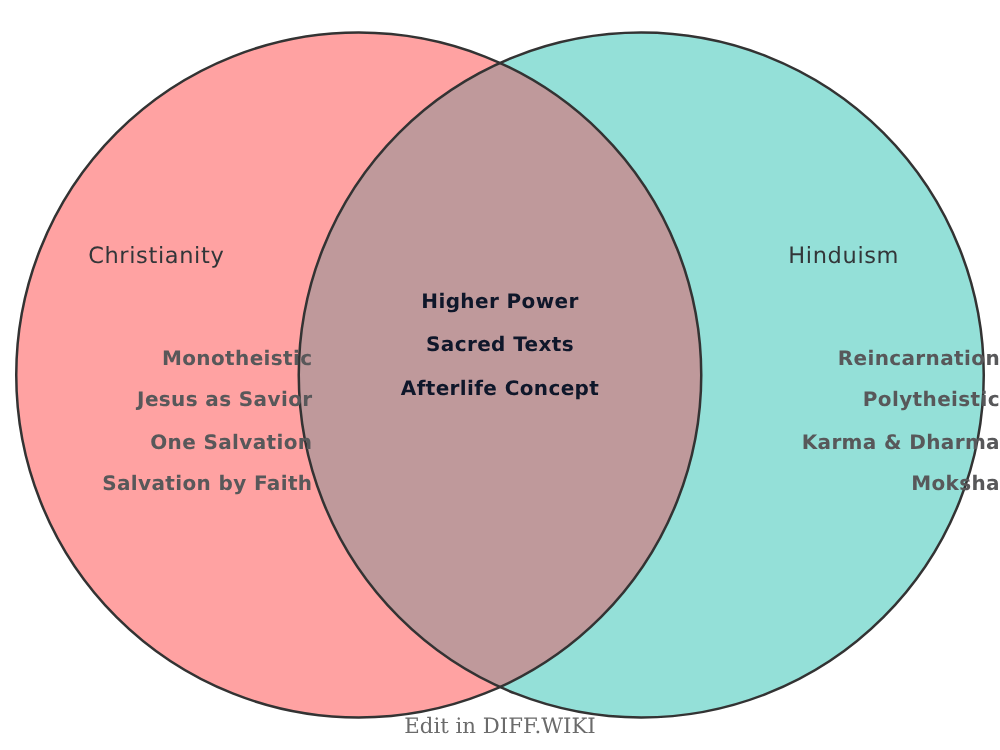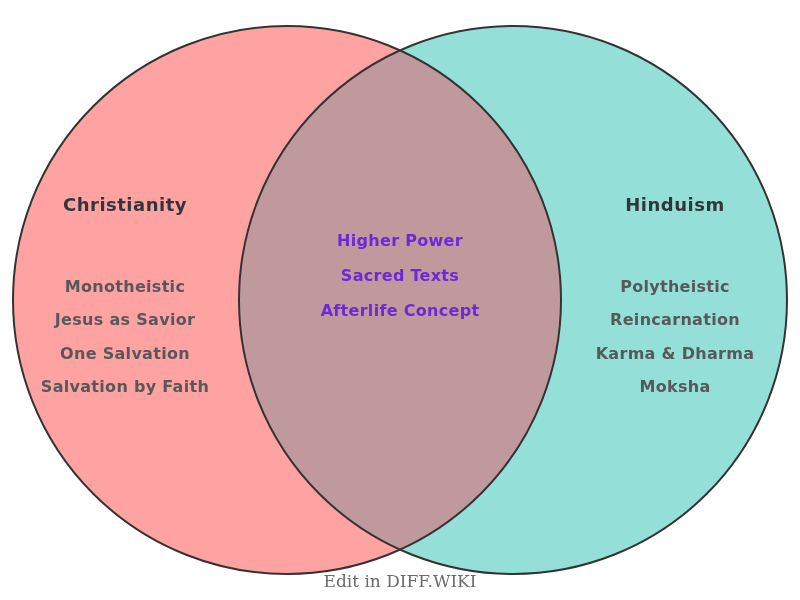--- a/index.html
+++ b/index.html
@@ -22,47 +22,48 @@
   }
   .txt {
     position: absolute;
     text-align: center;
     white-space: pre;
   }
   .set-title {
     width: 250px;
     top: 192px;
     font-size: 18px;
-    font-weight: bold;
+    font-weight: normal;
     color: #333639;
     letter-spacing: 0.5px;
     line-height: 26px;
   }
   .title-left  { left: 0px; }
   .title-right { left: 550px; }
   .items {
     position: absolute;
     width: 250px;
     text-align: center;
     font-size: 16px;
     font-weight: bold;
     letter-spacing: 0.3px;
   }
   .side-items {
     top: 270px;
     color: #58585a;
     line-height: 33.4px;
+    text-align: right;
   }
   .items-left  { left: 0px; }
   .items-right { left: 550px; }
   .items-center {
     left: 270px;
     width: 260px;
     top: 224px;
-    color: #6d28d9;
+    color: #0f172a;
     line-height: 34.8px;
   }
   .caption {
     position: absolute;
     left: 300px;
     top: 571px;
     width: 200px;
     text-align: center;
     font-family: "DejaVu Serif", "Liberation Serif", serif;
     font-size: 17px;
@@ -99,21 +100,21 @@
     <div>Salvation by Faith</div>
   </div>
 
   <div class="items items-center">
     <div>Higher Power</div>
     <div>Sacred Texts</div>
     <div>Afterlife Concept</div>
   </div>
 
   <div class="items side-items items-right">
+    <div>Reincarnation</div>
     <div>Polytheistic</div>
-    <div>Reincarnation</div>
     <div>Karma &amp; Dharma</div>
     <div>Moksha</div>
   </div>
 
   <div class="caption">Edit in DIFF.WIKI</div>
 
 </div>
 
 </body></html>

